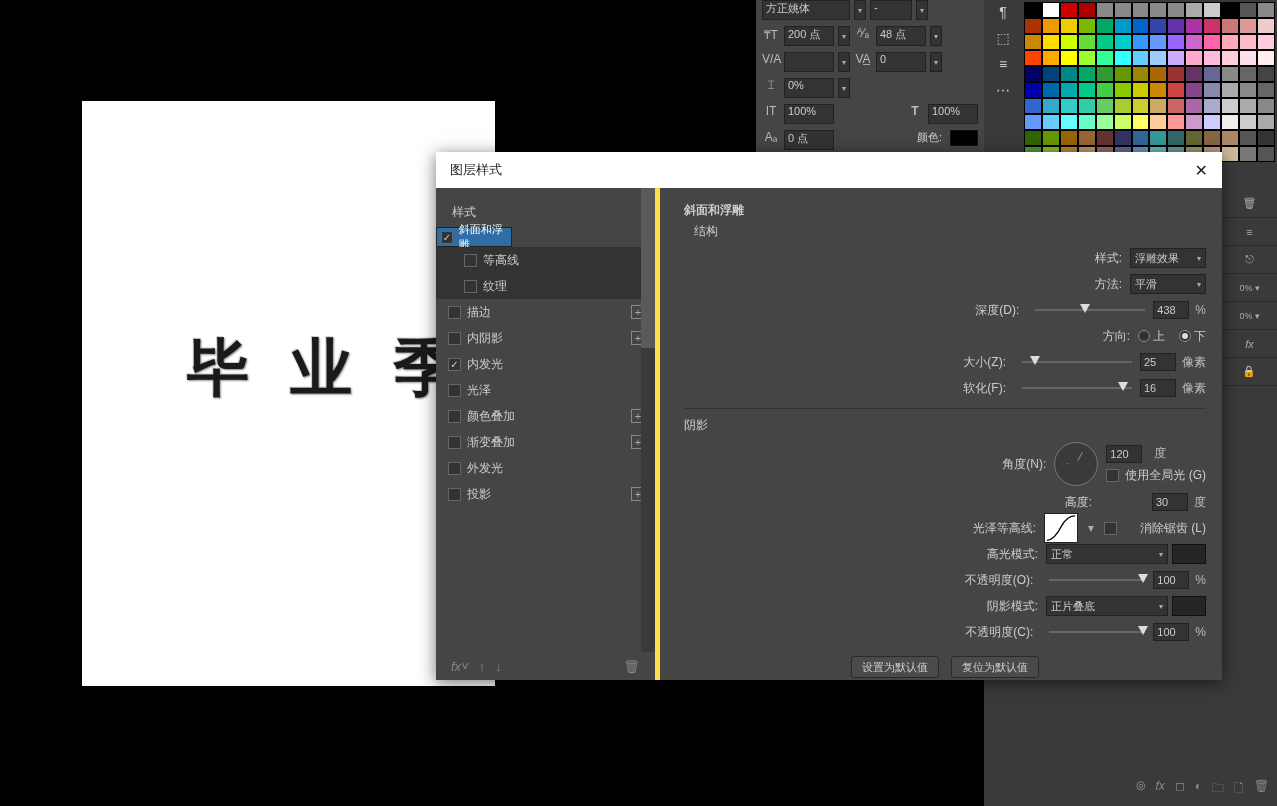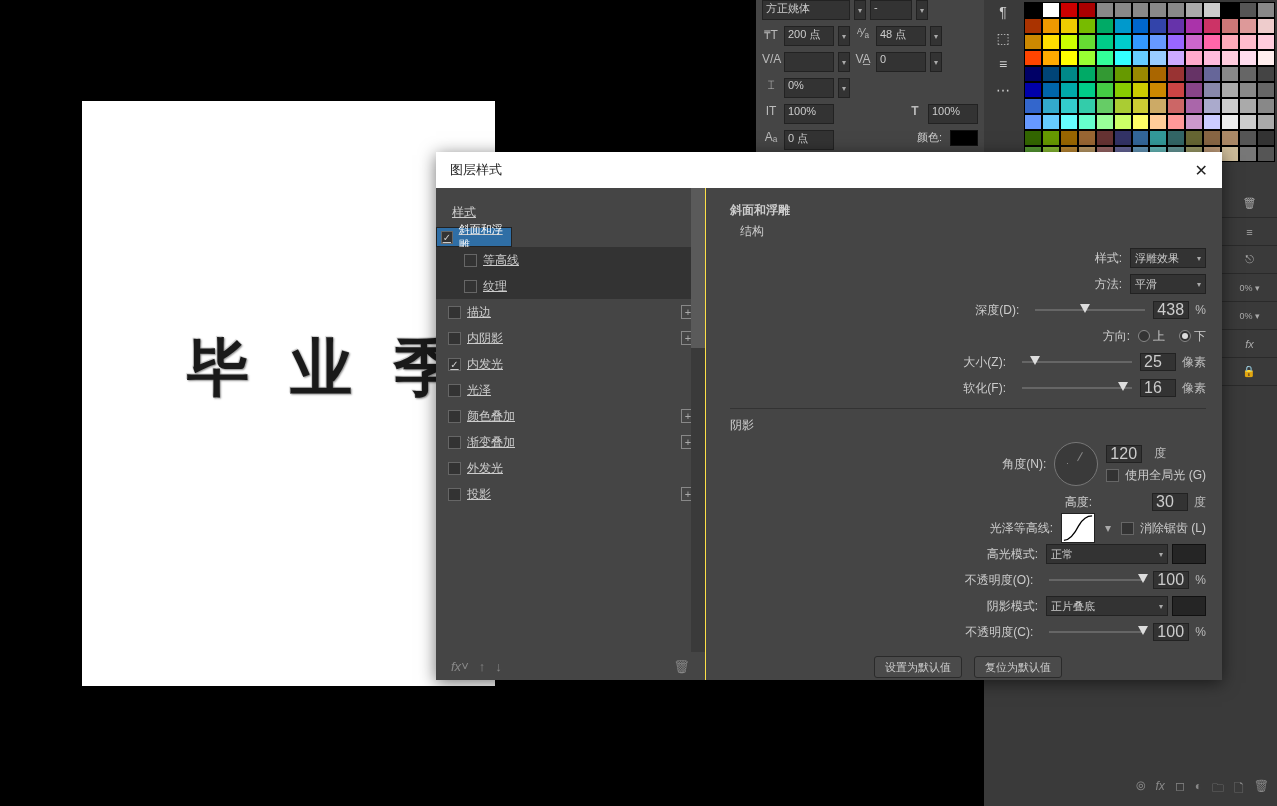--- a/index.html
+++ b/index.html
@@ -30,21 +30,21 @@
 
 .bottom-strip { position:absolute; left:984px; top:680px; width:293px; height:126px; background:#3a3a3a; }
 .bottom-icons { position:absolute; bottom:6px; right:8px; display:flex; gap:10px; color:#888; font-size:12px; }
 
 
 .dialog { position:absolute; left:436px; top:152px; width:786px; height:528px; background:#454545; color:#ccc; font-size:12px; box-shadow:0 3px 16px rgba(0,0,0,.55); }
 .dlg-title { height:36px; background:#fff; color:#222; display:flex; align-items:center; justify-content:space-between; padding:0 14px; font-size:13px; }
 .dlg-close { font-size:16px; cursor:pointer; }
 .dlg-body { display:flex; height:calc(100% - 36px); }
 
-.styles-col { width:270px; background:#454545; border-right:1px solid #fde047; padding:10px 0 0 0; position:relative;text-decoration:underline; }
+.styles-col { width:224px; background:#454545; border-right:5px solid #fde047; padding:10px 0 0 0; position:relative; }
 .styles-list { overflow:auto; }
 .style-hdr { padding:6px 16px; color:#ccc; }
 .style-row { display:flex; align-items:center; height:26px; padding:0 12px; gap:6px; position:relative; }
 .style-row.sub { padding-left:28px; }
 .style-row.sel { background:#2f6ea5; color:#fff; }
 .style-row.sel-dark { background:#333; }
 .chk { width:13px; height:13px; background:#333; border:1px solid #666; display:inline-flex; align-items:center; justify-content:center; font-size:10px; color:#ccc; }
 .chk.on::after { content:"✓"; }
 .plus { position:absolute; right:10px; width:14px; height:14px; border:1px solid #888; color:#aaa; font-size:11px; display:flex; align-items:center; justify-content:center; }
 .styles-footer { position:absolute; bottom:6px; left:10px; right:10px; display:flex; align-items:center; color:#888; font-size:13px; }
@@ -55,21 +55,21 @@
 .scroll-thumb { position:absolute; top:0; width:100%; height:160px; background:#5a5a5a; }
 
 .settings-col { flex:1; padding:14px 16px 10px 24px; position:relative; }
 .sec-title { font-weight:bold; margin-bottom:4px; }
 .sub-title { margin:4px 0 6px 10px; color:#ccc; }
 .frow { display:flex; align-items:center; height:24px; margin:2px 0;justify-content:flex-end; }
 .flabel { width:78px; text-align:right; padding-right:8px; }
 .sel { background:#333; border:1px solid #222; color:#ccc; height:20px; width:76px; font-size:11px; padding:0 4px; display:flex; align-items:center; justify-content:space-between; }
 .sel .arr { font-size:8px; color:#aaa; }
 .sel.wide { width:122px; }
-.num { background:#333; border:1px solid #222; color:#ccc; width:36px; height:18px; font-size:16px; padding:0 3px; text-align:left; }
+.num { background:#333; border:1px solid #222; color:#ccc; width:36px; height:18px; font-size:11px; padding:0 3px; text-align:left; }
 .unit { margin-left:6px; color:#bbb; }
 .slider { position:relative; width:110px; height:14px; margin:0 8px; }
 .slider-track { position:absolute; top:6px; left:0; right:0; height:2px; background:#666; }
 .slider-thumb { position:absolute; top:1px; width:0; height:0; border-left:5px solid transparent; border-right:5px solid transparent; border-top:9px solid #ddd; transform:translateX(-5px); }
 .radio { width:12px; height:12px; border-radius:50%; border:1px solid #888; background:#333; display:inline-block; margin-right:3px; position:relative; }
 .radio.on::after { content:""; position:absolute; inset:2px; border-radius:50%; background:#ddd; }
 .angle-dial { width:44px; height:44px; border:1px solid #777; border-radius:50%; background:#3a3a3a; position:relative; margin-right:8px; }
 .angle-cross { position:absolute; left:22px; top:8px; width:1px; height:10px; background:#888; transform-origin:bottom center; transform:rotate(30deg); }
 .angle-cross2 { position:absolute; left:12px; top:20px; width:1px; height:1px; background:#888; }
 .curve-box { width:34px; height:30px; background:#fff; border:1px solid #222; position:relative; }
@@ -488,21 +488,21 @@
 
       <div class="frow">
           <span class="flabel">光泽等高线:</span>
         <div class="curve-box">
             <svg viewBox="0 0 34 30">
               <path d="M2 28 Q10 28 18 12 Q24 2 32 2" stroke="#000" fill="none" stroke-width="1.5"></path>
             </svg>
           </div>
         <span class="arr" style="margin:0 10px;color:#aaa">▾</span>
         <span class="chk"></span>
-          <span style="margin-left:6px">消除锯齿 (L)</span>
+          <span style="margin-left:23px">消除锯齿 (L)</span>
         </div>
 
       <div class="frow">
           <span class="flabel">高光模式:</span>
         <div class="sel wide">
             <span>正常</span>
             <span class="arr">▾</span>
           </div>
         <div class="color-chip"></div>
         </div>

